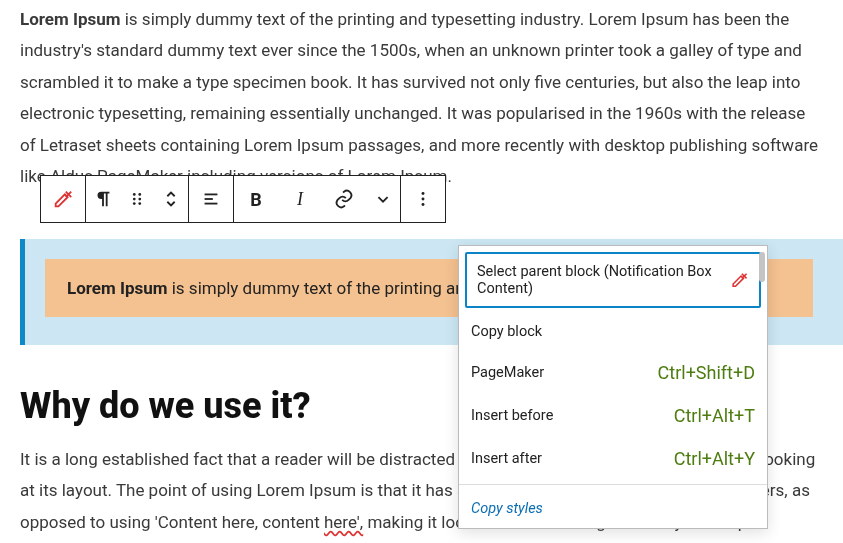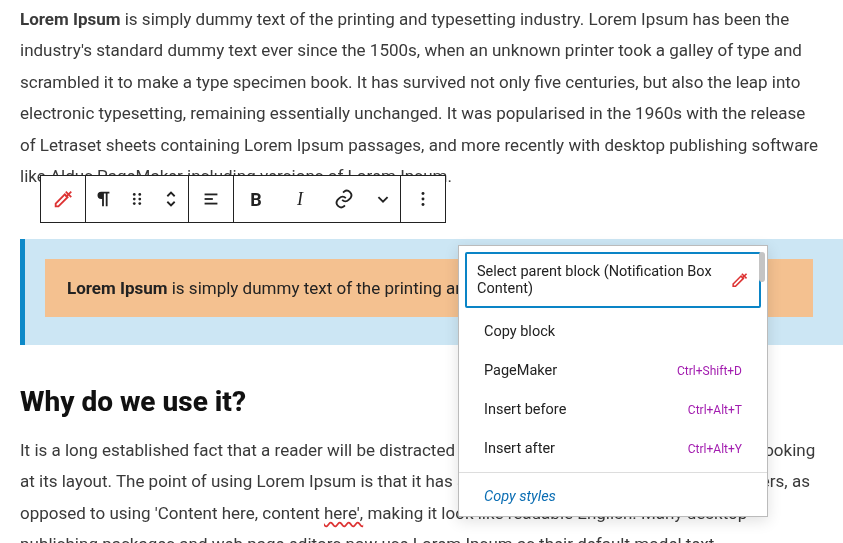--- a/index.html
+++ b/index.html
@@ -61,21 +61,21 @@
     color: #222;
     cursor: pointer;
   }
   .tb-btn.narrow { width: 34px; }
   .tb-btn svg { width: 22px; height: 22px; }
   .tb-bold { font-weight: 700; font-size:18px; }
   .tb-italic { font-style: italic; font-family: Georgia, serif; font-size:18px; }
 
   h2.section-heading {
     margin: 40px 20px 10px 20px;
-    font-size: 28px;
+    font-size: 36px;
     font-weight: 800;
     color: #111;
   }
   .body-text {
     padding: 0 20px;
     line-height: 1.85;
     font-size: 17px;
     color: #3a3a3a;
   }
 
@@ -96,28 +96,28 @@
     border-radius: 2px;
     padding: 9px 10px;
     display: flex;
     align-items: center;
     justify-content: space-between;
     color: #222;
     cursor: pointer;
   }
   .dd-parent svg { width:22px; height:22px; }
   .dd-row {
-    padding: 11px 25px;
+    padding: 11px 12px;
     display: flex;
     align-items: center;
     justify-content: space-between;
     color: #222;
     cursor: pointer;
   }
-  .dd-shortcut { color: #a21caf; font-size: 12px; text-align: center; }
+  .dd-shortcut { color: #4d7c0f; font-size: 18px; text-align: center; }
   .dd-sep { height:1px; background:#ddd; margin: 4px 0; }
   .dd-copy { color: #0a6db3; font-style: italic; }
   .dd-scroll {
     position:absolute; right:2px; top:6px; width:6px; height:30px;
     background:#c4c4c4; border-radius:3px;
   }
 
   .pencil-ico { stroke:#d33; }
   .red-x { stroke:#d33; }
   .underline-squiggle{

